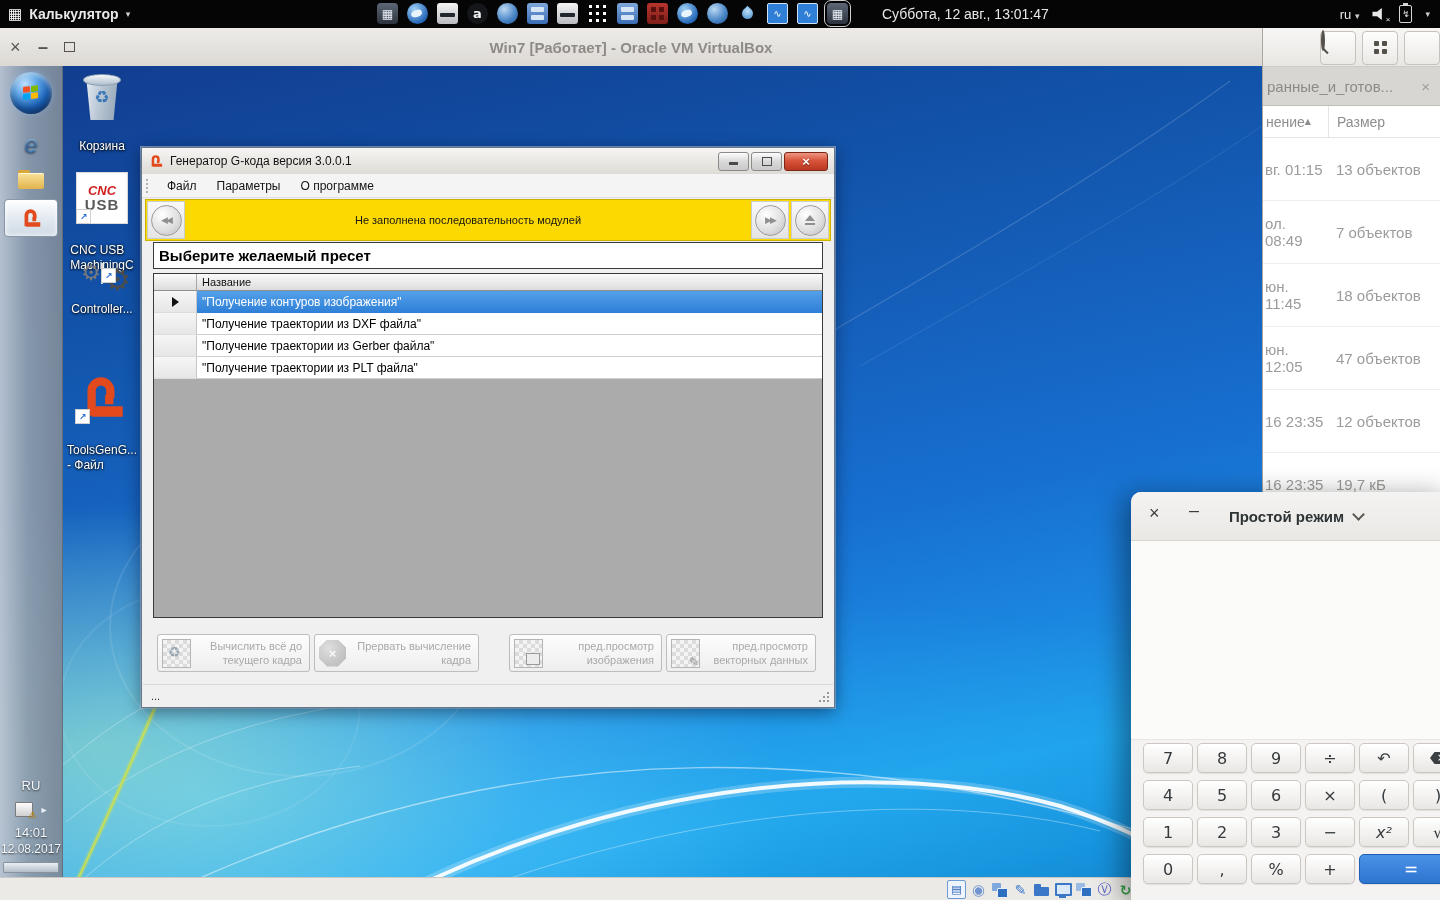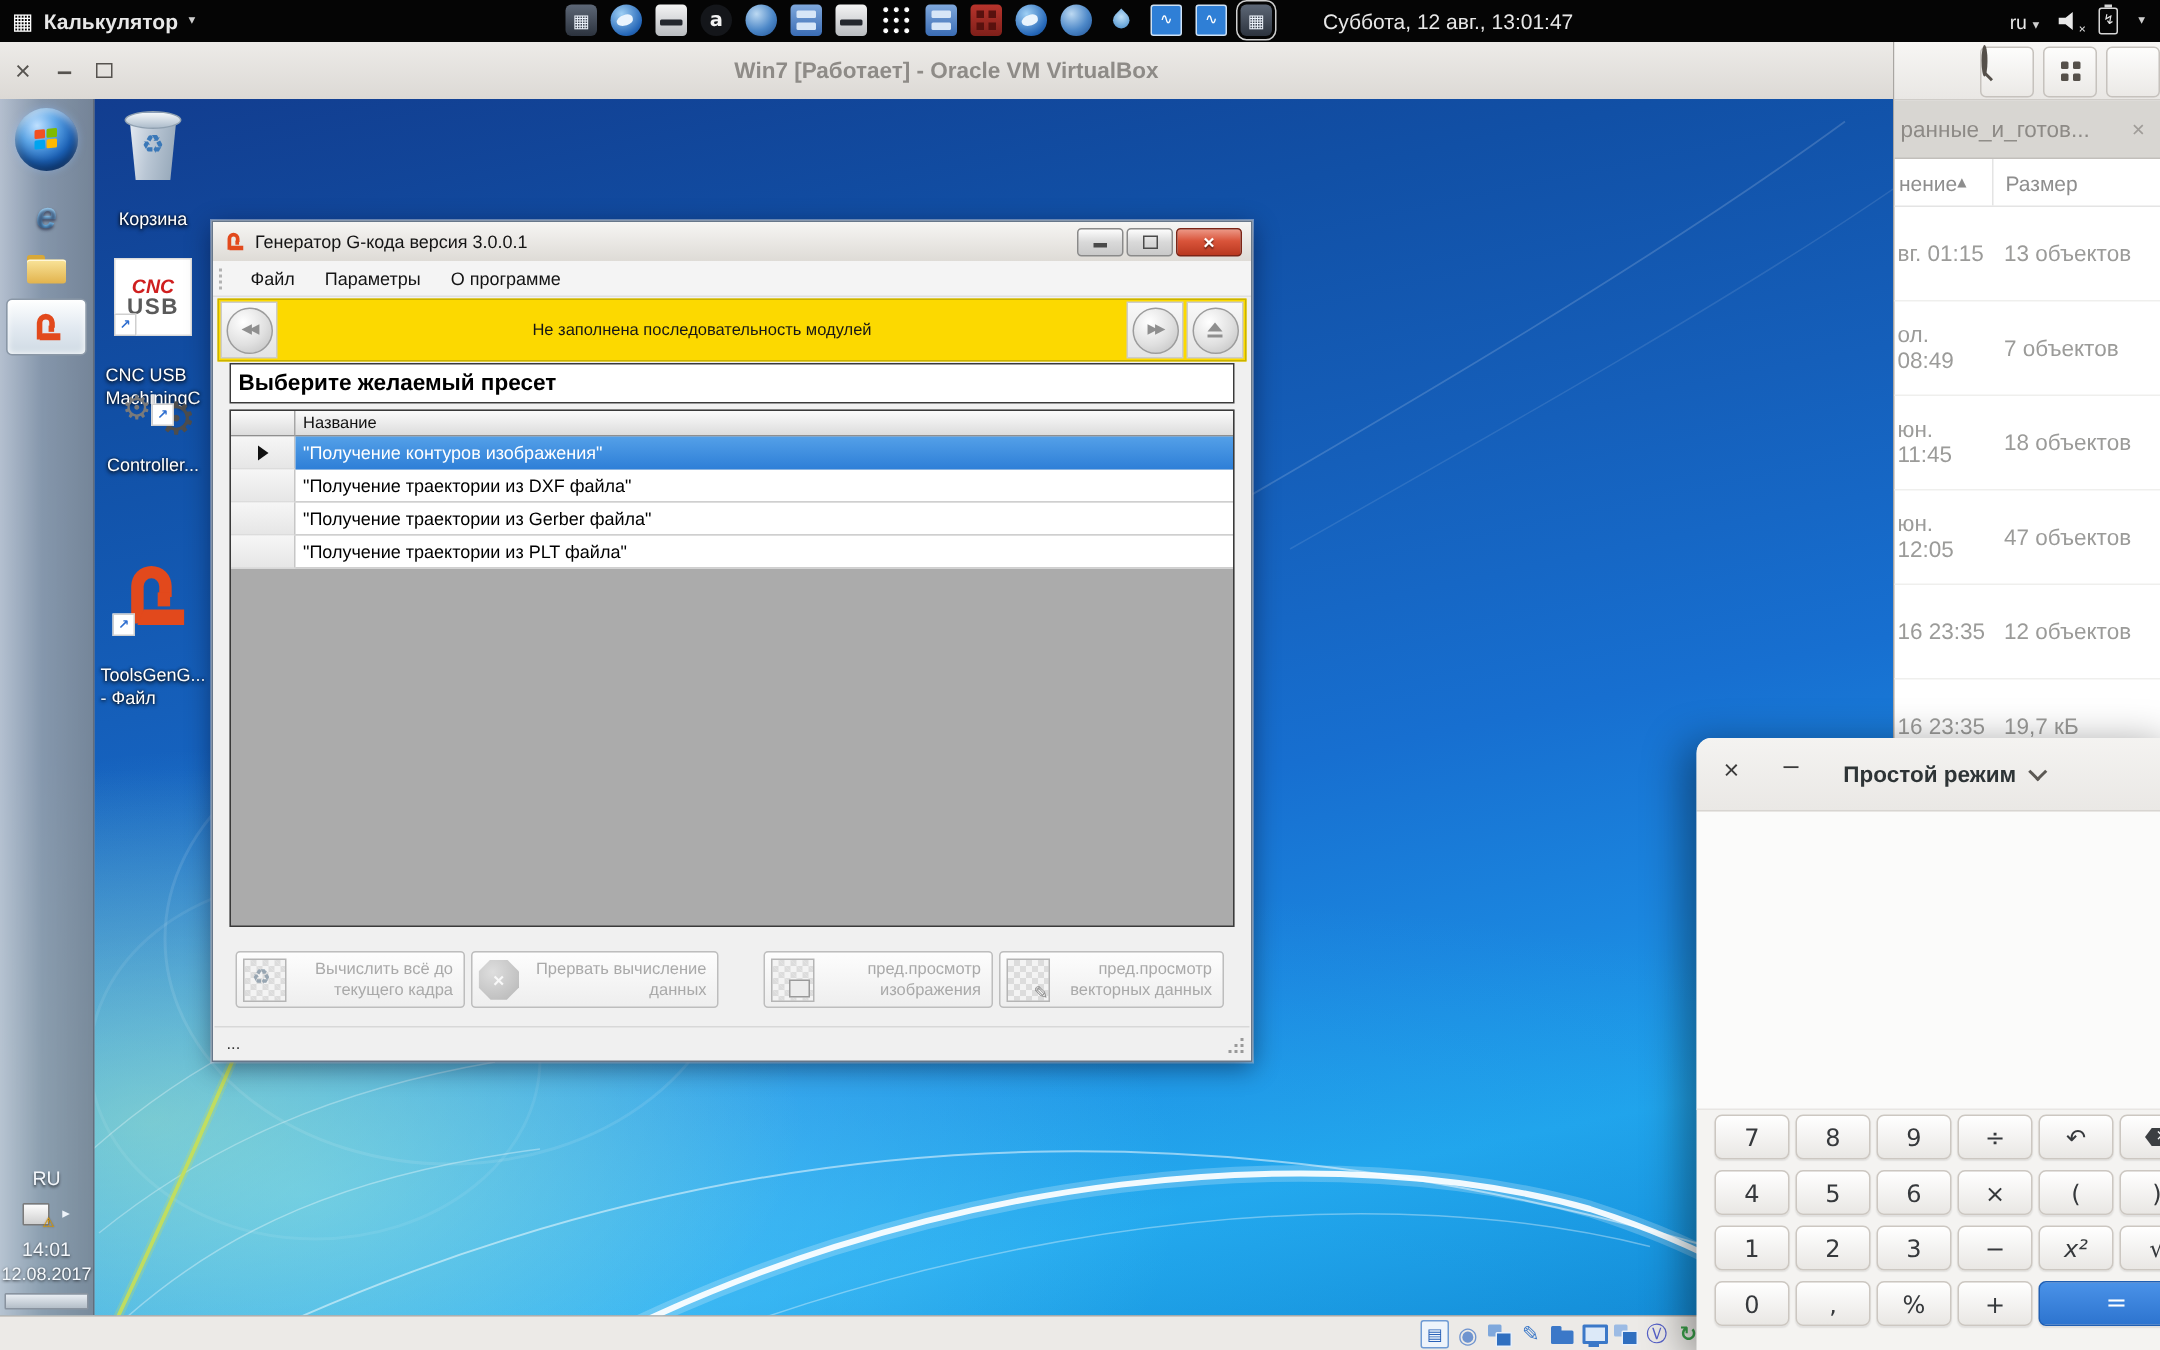--- a/index.html
+++ b/index.html
@@ -496,21 +496,21 @@
           <span class="ai calcico"></span>
           <span class="atext">
             <span>Вычислить всё до</span><br><span>текущего кадра</span>
           </span>
         </div>
         <div class="abtn b2">
           <span class="ai stop">
               <i>×</i>
             </span>
           <span class="atext">
-            <span>Прервать вычисление</span><br><span>данных</span>
+            <span>Прервать вычисление</span><br><span>кадра</span>
           </span>
         </div>
         <div class="abtn b3">
           <span class="ai imgico"></span>
           <span class="atext">
             <span>пред.просмотр</span><br><span>изображения</span>
           </span>
         </div>
         <div class="abtn b4">
           <span class="ai vecico"></span>

